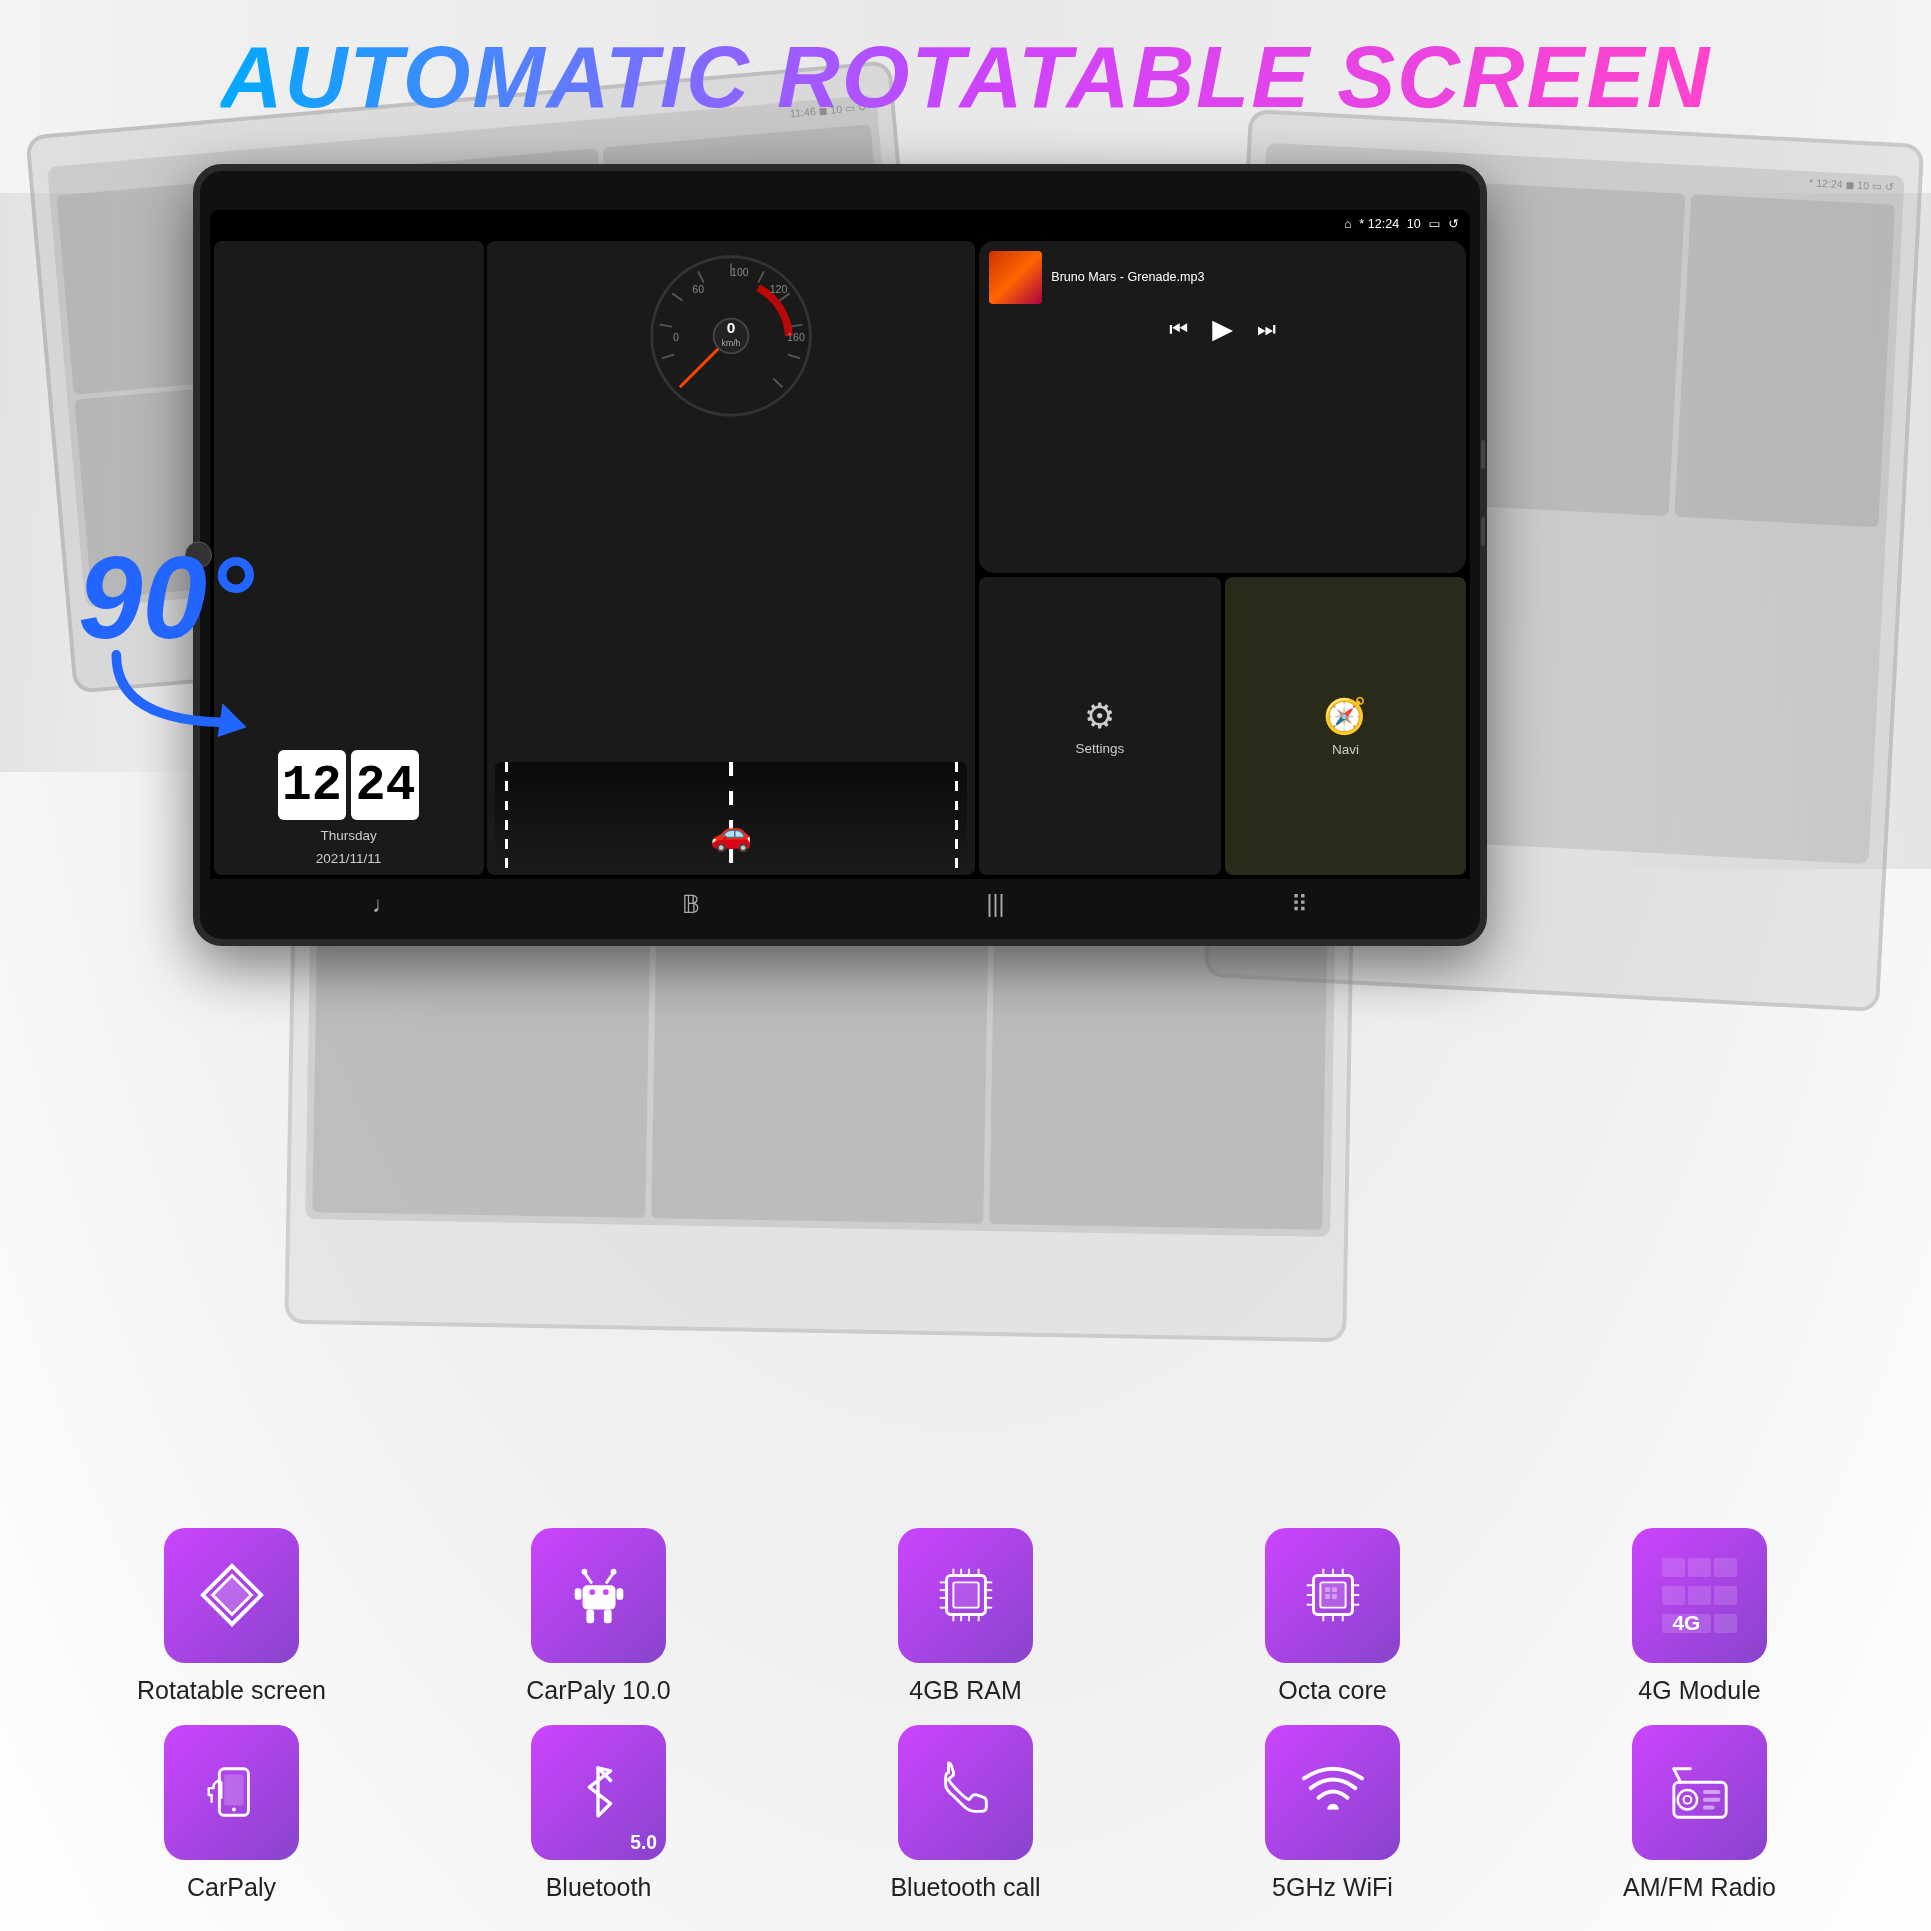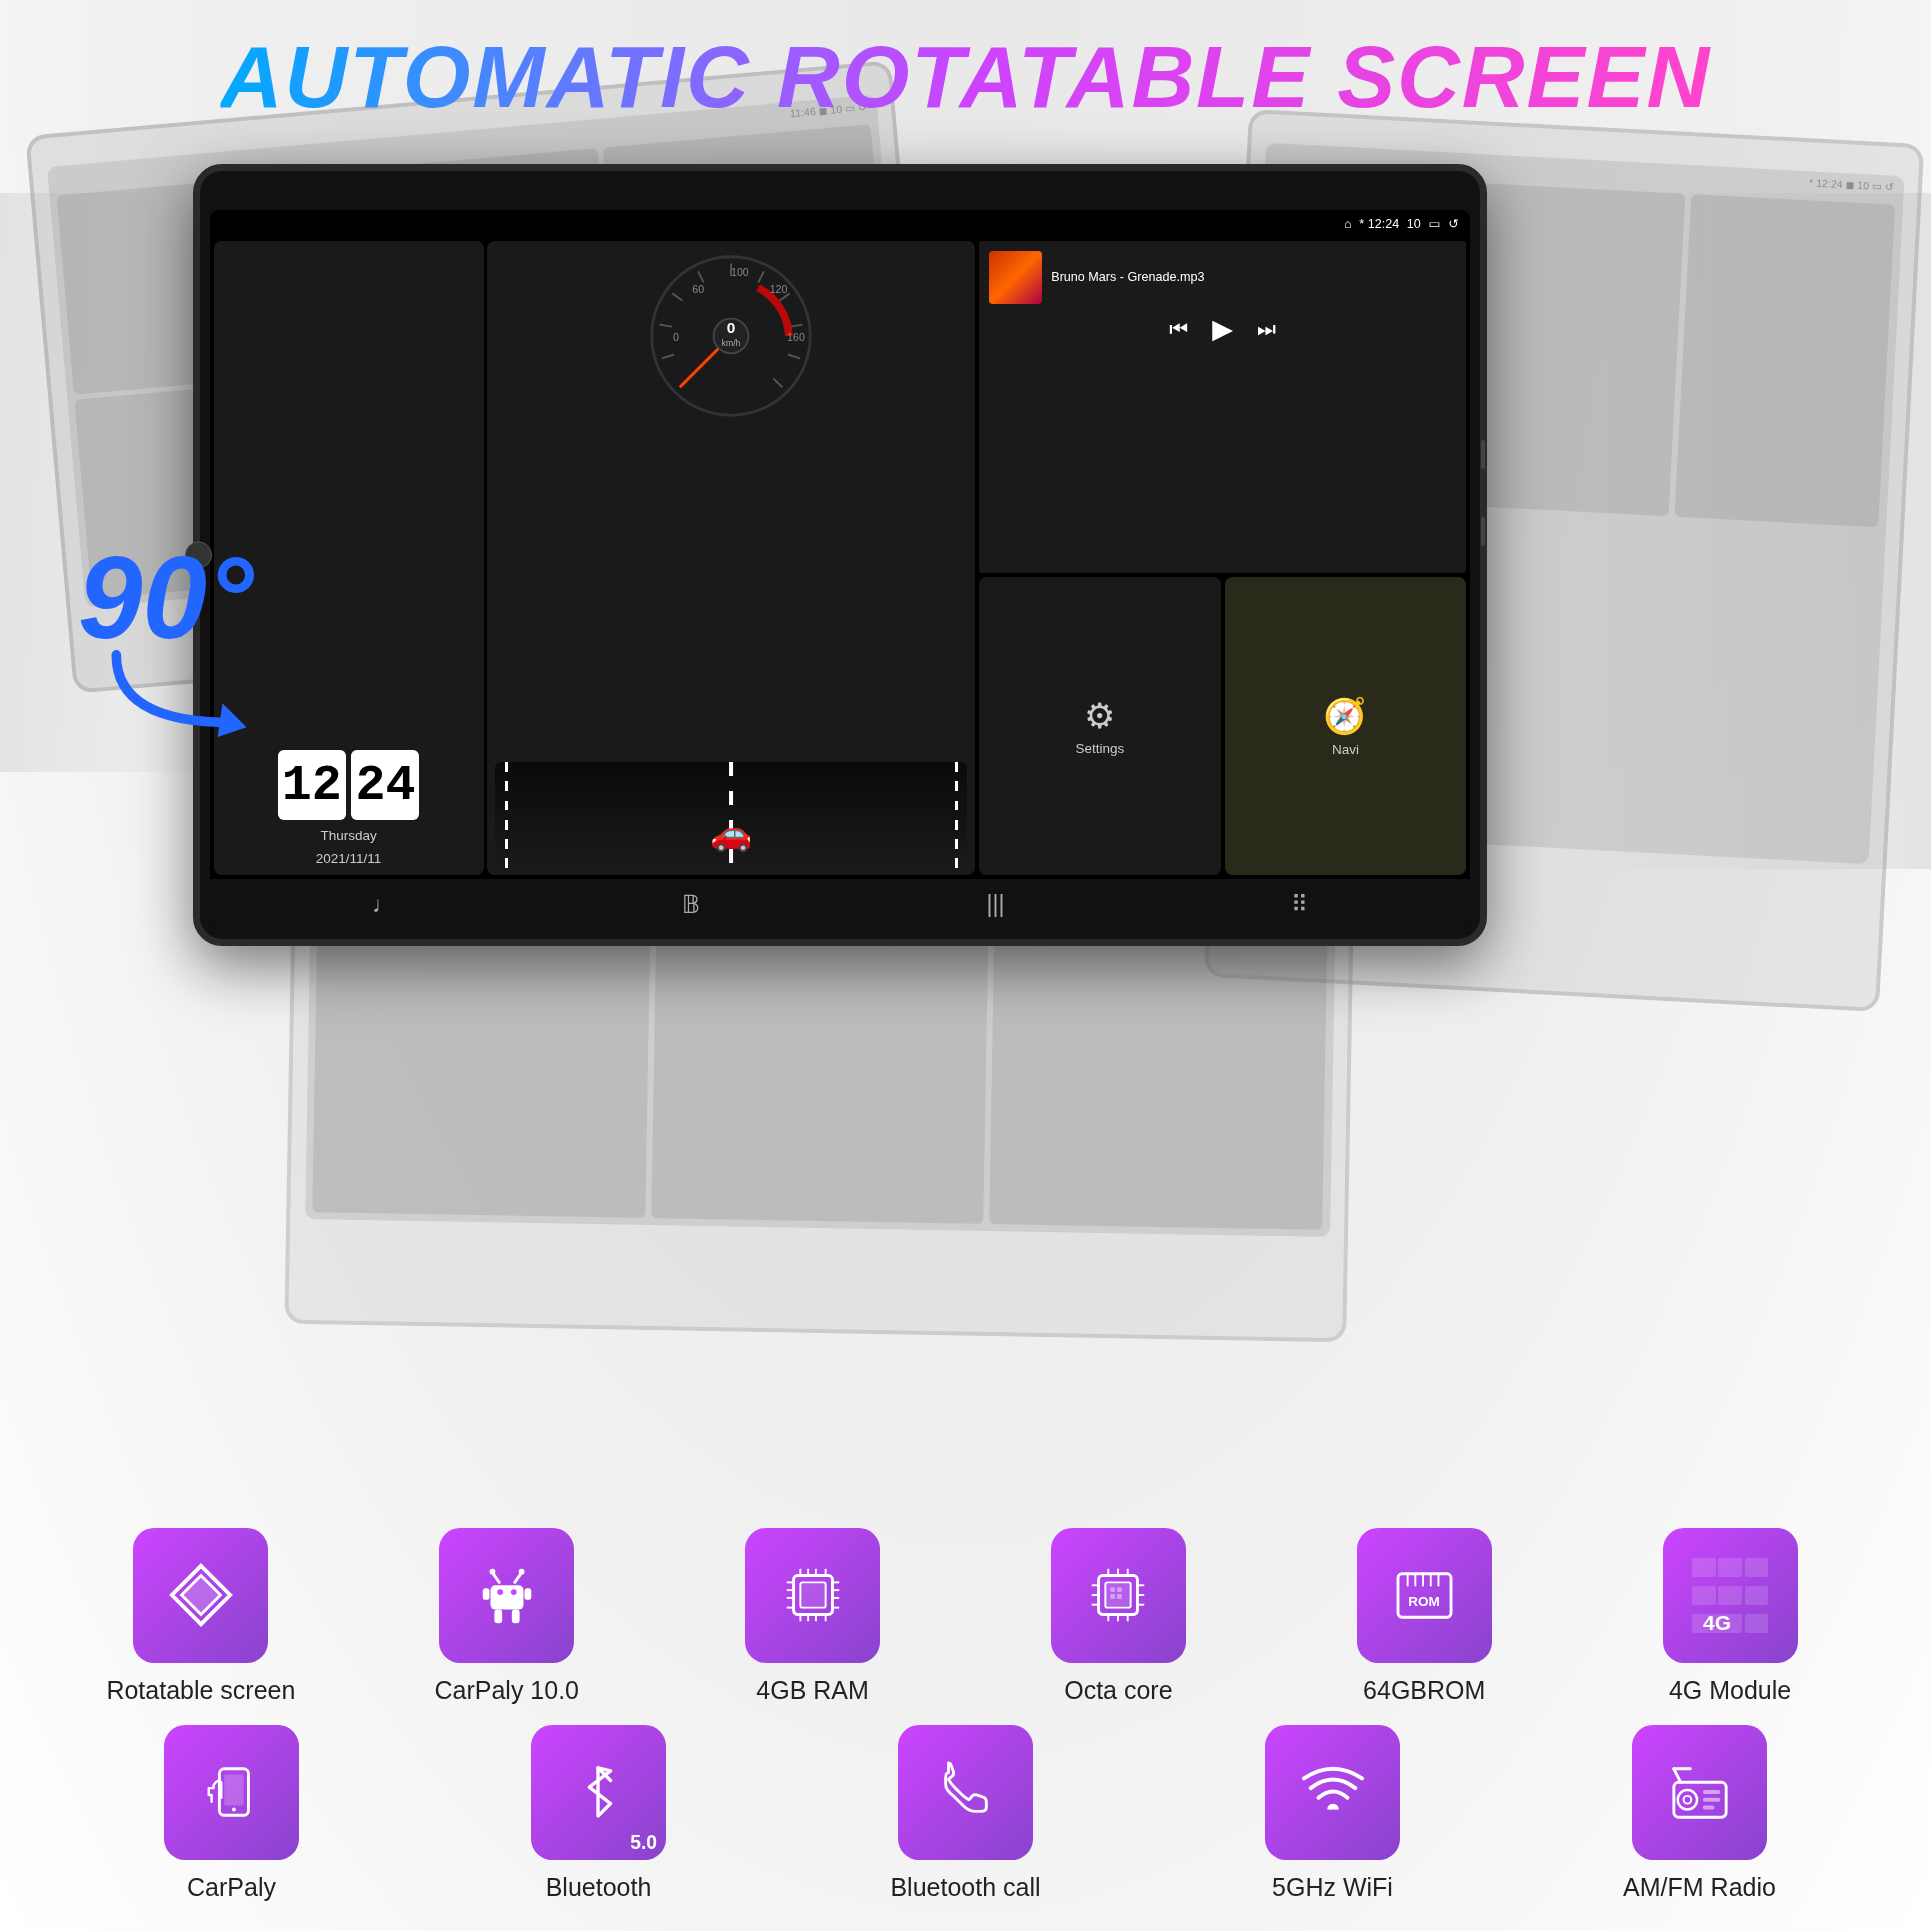--- a/index.html
+++ b/index.html
@@ -186,21 +186,21 @@
       left: 50%;
       transform: translateX(-50%);
       width: 3.9px;
       height: 100%;
       background: repeating-linear-gradient(180deg, #fff 0, #fff 14.5px, transparent 14.5px, transparent 29px);
     }
 
     
     .music-widget {
       background: #1a1a1a;
-      border-radius: 3px;
+      border-radius: 15px;
       padding: 9.7px;
       display: flex;
       flex-direction: column;
     }
 
     .music-info {
       display: flex;
       align-items: center;
       gap: 9.7px;
       margin-bottom: 9.7px;
@@ -635,37 +635,20 @@
 
           <rect x="27" y="27" width="5" height="5" fill="rgba(255,255,255,0.4)" rx="1"></rect>
           <rect x="34" y="27" width="5" height="5" fill="rgba(255,255,255,0.4)" rx="1"></rect>
           <rect x="27" y="34" width="5" height="5" fill="rgba(255,255,255,0.4)" rx="1"></rect>
           <rect x="34" y="34" width="5" height="5" fill="rgba(255,255,255,0.4)" rx="1"></rect>
         </svg>
       </div>
       <div class="feature-label">Octa core</div>
     </div>
 
-    <div class="feature-item">
-      <div class="feature-icon-box">
-        <div style="display:flex;flex-direction:column;align-items:center;">
-          <svg width="63" height="53" viewBox="0 0 65 55" style="font-size:60px">
-
-            <rect x="5" y="5" width="55" height="45" rx="4" stroke="white" stroke-width="3" fill="none"></rect>
-            <line x1="15" y1="5" x2="15" y2="18" stroke="white" stroke-width="2"></line>
-            <line x1="23" y1="5" x2="23" y2="18" stroke="white" stroke-width="2"></line>
-            <line x1="31" y1="5" x2="31" y2="18" stroke="white" stroke-width="2"></line>
-            <line x1="39" y1="5" x2="39" y2="18" stroke="white" stroke-width="2"></line>
-            <line x1="47" y1="5" x2="47" y2="18" stroke="white" stroke-width="2"></line>
-            <text x="32" y="38" fill="white" font-size="14" font-weight="bold" text-anchor="middle">ROM</text>
-          </svg>
-        </div>
-      </div>
-      <div class="feature-label">64GBROM</div>
-    </div>
 
     <div class="feature-item">
       <div class="feature-icon-box">
         <div class="module-grid" style="width:87px;height:87px;">
           <div class="module-cell"></div>
           <div class="module-cell"></div>
           <div class="module-cell"></div>
           <div class="module-cell"></div>
           <div class="module-cell"></div>
           <div class="module-cell"></div>

